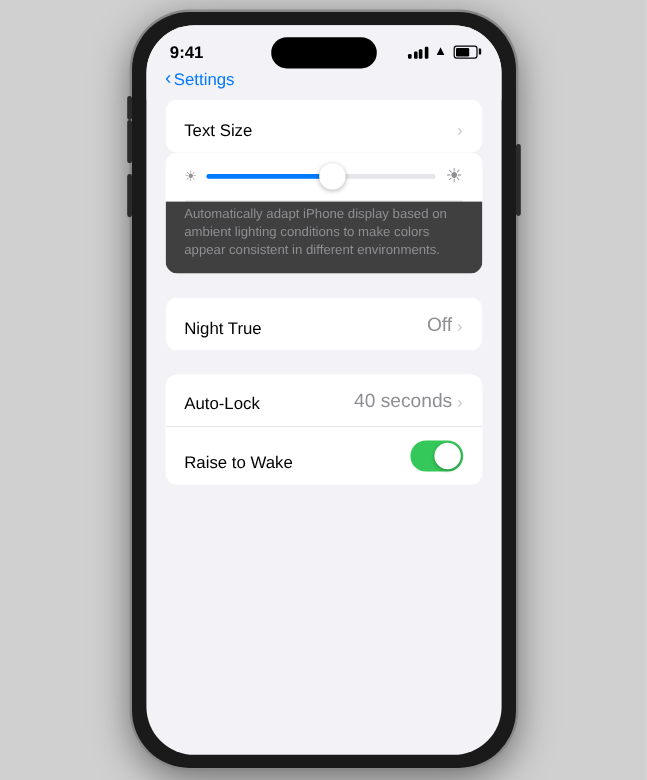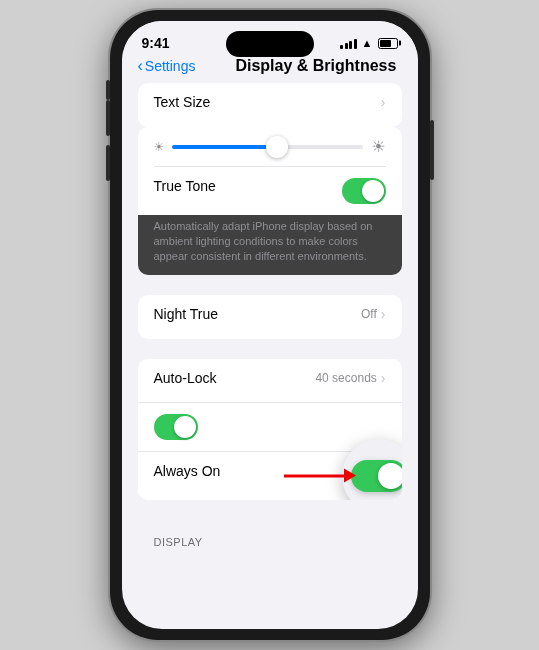--- a/index.html
+++ b/index.html
@@ -178,21 +178,21 @@
 
     .settings-card {
       background: #fff;
       margin: 0 16px;
       border-radius: 10px;
       overflow: hidden;
     }
 
     .settings-row {
       display: flex;
-      align-items: flex-start;
+      align-items: flex-end;
       justify-content: space-between;
       padding: 11px 16px;
       border-bottom: 0.5px solid #e5e5ea;
       background: #fff;
       min-height: 44px;
       gap: 27px;
     }
     .settings-row:last-child {
       border-bottom: none;
     }
@@ -202,21 +202,21 @@
       color: #000;
     }
 
     .row-right {
       display: flex;
       align-items: center;
       gap: 4px;
     }
 
     .row-value {
-      font-size: 12px;
+      font-size: 16px;
       color: #8e8e93;
     }
 
     .chevron {
       color: #c7c7cc;
       font-size: 14px;
     }
 
     
     .toggle {
@@ -410,21 +410,20 @@
           <div class="battery-fill"></div>
         </div>
       </div>
     </div>
 
     <div class="nav-bar">
       <div class="nav-back">
         <span class="nav-back-chevron">‹</span>
         <span>Settings</span>
       </div>
-      <span class="nav-title">Display &amp; Brightness</span>
     </div>
 
     <div class="content">
 
       <div class="settings-card">
         <div class="settings-row">
           <span class="row-label">Text Size</span>
           <div class="row-right">
             <span class="chevron">›</span>
           </div>
@@ -438,26 +437,20 @@
           <span class="brightness-icon">☀</span>
           <div class="brightness-slider-track">
             <div class="brightness-slider-fill"></div>
             <div class="brightness-thumb"></div>
           </div>
           <span class="brightness-icon-large">☀</span>
         </div>
 
         <div style="height:0.5px;background:#e5e5ea;margin:0 16px;"></div>
 
-        <div class="settings-row" style="border-bottom:none">
-          <span class="row-label">True Tone</span>
-          <div class="toggle on">
-            <div class="toggle-thumb"></div>
-          </div>
-        </div>
         <div class="tone-desc">Automatically adapt iPhone display based on ambient lighting conditions to make colors appear consistent in different environments.</div>
       </div>
 
       <div class="group-divider"></div>
 
       <div class="settings-card">
         <div class="settings-row">
           <span class="row-label">Night True</span>
           <div class="row-right">
             <span class="row-value">Off</span>
@@ -470,44 +463,26 @@
 
       <div class="settings-card">
         <div class="settings-row">
           <span class="row-label">Auto-Lock</span>
           <div class="row-right">
             <span class="row-value">40 seconds</span>
             <span class="chevron">›</span>
           </div>
         </div>
         <div class="settings-row">
+          <span class="row-label">Raise to Wake</span>
           <div class="toggle on">
             <div class="toggle-thumb"></div>
           </div>
         </div>
 
-        <div class="settings-row always-on-row" style="border-bottom:none;position:relative;overflow:visible;">
-          <span class="row-label">Always On</span>
-          <div class="toggle on" style="opacity:0.3;">
-            <div class="toggle-thumb"></div>
-          </div>
-
-          <div class="red-arrow" style="right: 58px; top:50%; transform:translateY(-50%); position:absolute; display:flex; align-items:center;">
-            <div class="arrow-line">
-              <div class="arrow-head"></div>
-            </div>
-          </div>
-
-          <div class="magnifier-circle" style="position:absolute; right:-14px; top:50%; transform:translateY(-50%); width:74px; height:74px; border-radius:50%; background:#f0f0f5; box-shadow:0 4px 16px rgba(0,0,0,0.25); display:flex; align-items:center; justify-content:center; z-index:20;">
-            <div class="magnifier-toggle">
-              <div class="magnifier-thumb"></div>
-            </div>
-          </div>
-        </div>
       </div>
 
       <div class="group-divider"></div>
 
-      <div class="section-label">DISPLAY</div>
 
     </div>
   </div>
 </div>
 
 </body></html>

